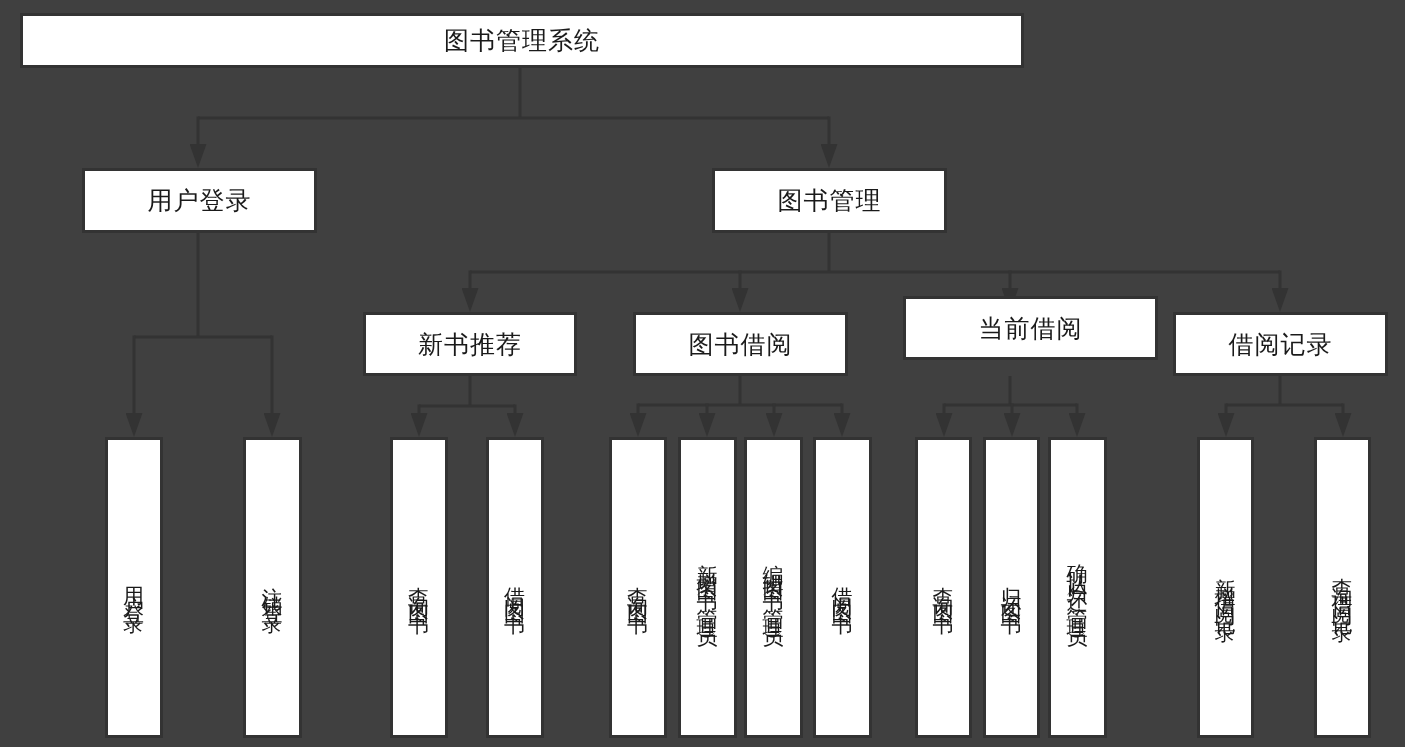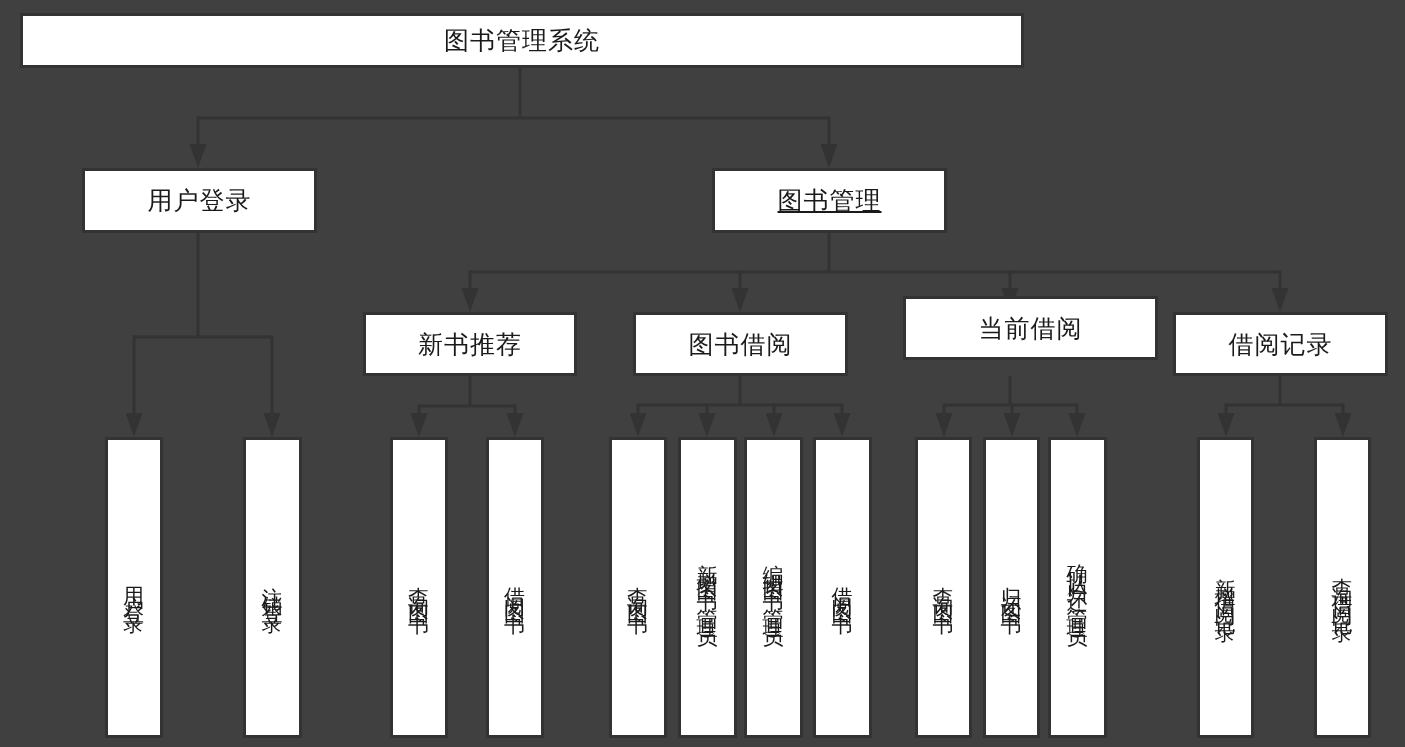--- a/index.html
+++ b/index.html
@@ -121,21 +121,21 @@
       <line x1="1280" y1="376" x2="1280" y2="405"></line>
       <line x1="1226" y1="405" x2="1343" y2="405"></line>
       <line x1="1226" y1="403.5" x2="1226" y2="415" marker-end="url(#ah)"></line>
       <line x1="1343" y1="403.5" x2="1343" y2="415" marker-end="url(#ah)"></line>
     </g>
   </svg>
 
   <div class="box node" style="left:20px; top:13px; width:1004px; height:55px;">图书管理系统</div>
 
   <div class="box node" style="left:82px; top:168px; width:235px; height:65px;">用户登录</div>
-  <div class="box node" style="left:712px; top:168px; width:235px; height:65px;text-decoration:underline;">图书管理</div>
+  <div class="box node" style="left:712px; top:168px; width:235px; height:65px;">图书管理</div>
 
   <div class="box node" style="left:363px; top:312px; width:214px; height:64px;">新书推荐</div>
   <div class="box node" style="left:633px; top:312px; width:215px; height:64px;">图书借阅</div>
   <div class="box node" style="left:903px; top:296px; width:255px; height:64px;">当前借阅</div>
   <div class="box node" style="left:1173px; top:312px; width:215px; height:64px;">借阅记录</div>
 
   <div class="box leaf" style="left:105px; width:58px;">用户登录</div>
   <div class="box leaf" style="left:243px; width:59px;">注销登录</div>
 
   <div class="box leaf" style="left:390px; width:58px;">查询图书</div>

